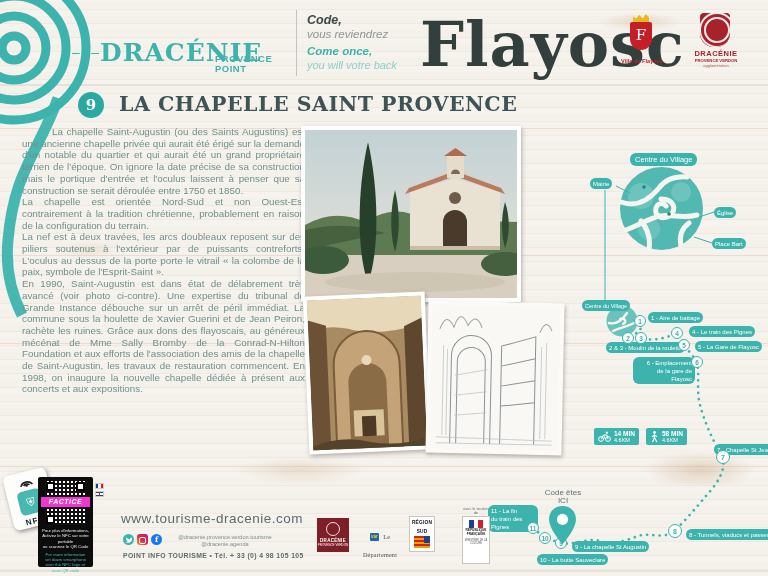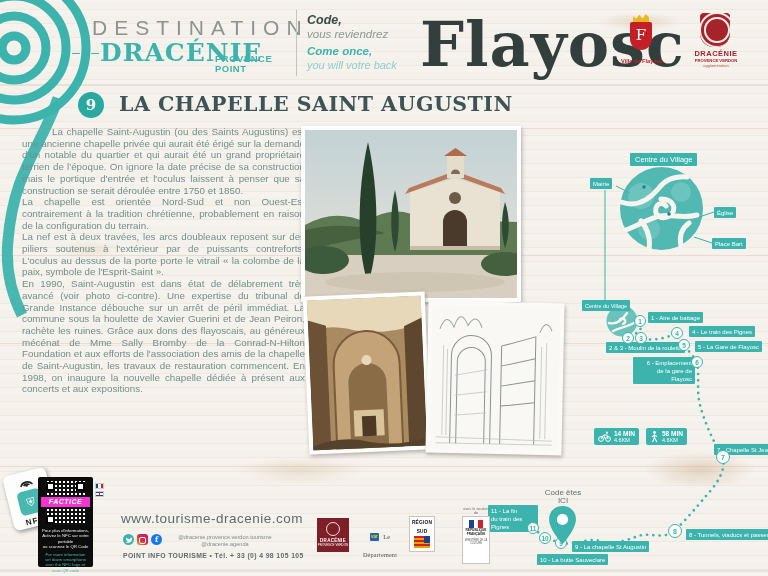--- a/index.html
+++ b/index.html
@@ -50,21 +50,21 @@
   
   .article{left:22px;top:126px;width:283px;color:#70908e;font-size:9.8px;line-height:11.7px;text-align:justify;}
   .article p{margin:0;}
   .article p.ind{text-indent:30px;}
   
   .photo{background:#fff;box-shadow:1px 2px 4px rgba(60,50,40,.35);padding:4px;}
   .ph1{left:301px;top:126px;}
   .ph2{left:306px;top:294px;transform:rotate(-2.5deg);}
   .ph3{left:427px;top:302px;transform:rotate(1.2deg);background:#fbfaf7;}
   
-  .tlabel{background:#3cb3ac;color:#fff;font-size:6px;line-height:8px;padding:1.5px 3px;white-space:nowrap;border-radius:1px;}
+  .tlabel{background:#3cb3ac;color:#fff;font-size:6px;line-height:8px;padding:1.5px 3px;white-space:nowrap;border-radius:6px;}
   .tlabel.big{font-size:7.5px;line-height:9px;padding:2px 5px;}
   .tlabel.two{white-space:normal;text-align:right;width:56px;}
   .tlabel.two-l{white-space:normal;text-align:left;width:44px;}
   .marker{position:absolute;box-sizing:border-box;background:#fcfbf8;border:1.5px solid #3cb3ac;border-radius:50%;
     color:#3cb3ac;font-weight:bold;display:flex;align-items:center;justify-content:center;}
   .m12{width:12px;height:12px;font-size:6.5px;}
   .m14{width:14px;height:14px;font-size:7px;}
   .badge{position:absolute;background:#3cb3ac;border-radius:2px;color:#fff;display:flex;align-items:center;gap:3px;padding:2px 4px;}
   .badge .bt{font-size:6.5px;font-weight:bold;line-height:7px;}
   .badge .bd{font-size:5.5px;line-height:6px;}
@@ -132,21 +132,20 @@
   <svg class="abs deco" width="120" height="320" viewBox="0 0 120 320">
     <g fill="none" stroke="#3db3ad" stroke-width="9">
       <circle cx="14" cy="48" r="12"></circle>
         <circle cx="14" cy="48" r="32"></circle>
         <circle cx="14" cy="48" r="52"></circle>
         <circle cx="14" cy="48" r="72"></circle>
     </g>
     <path d="M58 98 C 40 150, 14 170, 8 240 C 5 270, 12 295, 22 315" fill="none" stroke="#3db3ad" stroke-width="11" opacity=".95"></path>
   </svg>
 
-  <div class="abs destination">DESTINATION</div>
   <div class="abs dashes">– – –</div>
   <div class="abs dracenie slab">DRACÉNIE</div>
   <div class="abs pv">
     <div>PROVENCE</div>
     <div>POINT</div>
   </div>
   <div class="abs hdr-div"></div>
   <div class="abs venez">Code,</div>
   <div class="abs vousrev">vous reviendrez</div>
   <div class="abs comeonce">Come once,</div>
@@ -158,21 +157,21 @@
     <div class="shield slab">F</div>
   </div>
   <div class="abs crest-cap">Ville de Flayosc</div>
 
   <div class="abs agglo-logo"></div>
   <div class="abs agglo-t1">DRACÉNIE</div>
   <div class="abs agglo-t2">PROVENCE VERDON</div>
   <div class="abs agglo-t3">agglomération</div>
 
   <div class="abs num-circle slab">9</div>
-  <div class="abs page-title slab">LA CHAPELLE SAINT AUGUSTIN</div>
+  <div class="abs page-title slab">LA CHAPELLE SAINT PROVENCE</div>
 
   <div class="abs article">
     <p class="ind">La chapelle Saint-Augustin (ou des Saints Augustins) est une ancienne chapelle privée qui aurait été érigé sur la demande d'un notable du quartier et qui aurait été un grand propriétaire terrien de l'époque. On ignore la date précise de sa construction mais le portique d'entrée et l'oculus laissent à penser que sa construction se serait déroulée entre 1750 et 1850.</p>
     <p>La chapelle est orientée Nord-Sud et non Ouest-Est contrairement à la tradition chrétienne, probablement en raison de la configuration du terrain.</p>
     <p>La nef est à deux travées, les arcs doubleaux reposent sur des piliers soutenus à l'extérieur par de puissants contreforts. L'oculus au dessus de la porte porte le vitrail « la colombe de la paix, symbole de l'Esprit-Saint ».</p>
     <p>En 1990, Saint-Augustin est dans état de délabrement très avancé (voir photo ci-contre). Une expertise du tribunal de Grande Instance débouche sur un arrêt de péril immédiat. La commune sous la houlette de Xavier Guerini et de Jean Peiron, rachète les ruines. Grâce aux dons des flayoscais, au généreux mécénat de Mme Sally Bromby de la Conrad-N-Hilton Foundation et aux efforts de l'association des amis de la chapelle de Saint-Augustin, les travaux de restauration commencent. En 1998, on inaugure la nouvelle chapelle dédiée à présent aux concerts et aux expositions.</p>
   </div>
 
   <div class="abs photo ph1">
     <svg width="212" height="168" viewBox="0 0 212 168">

